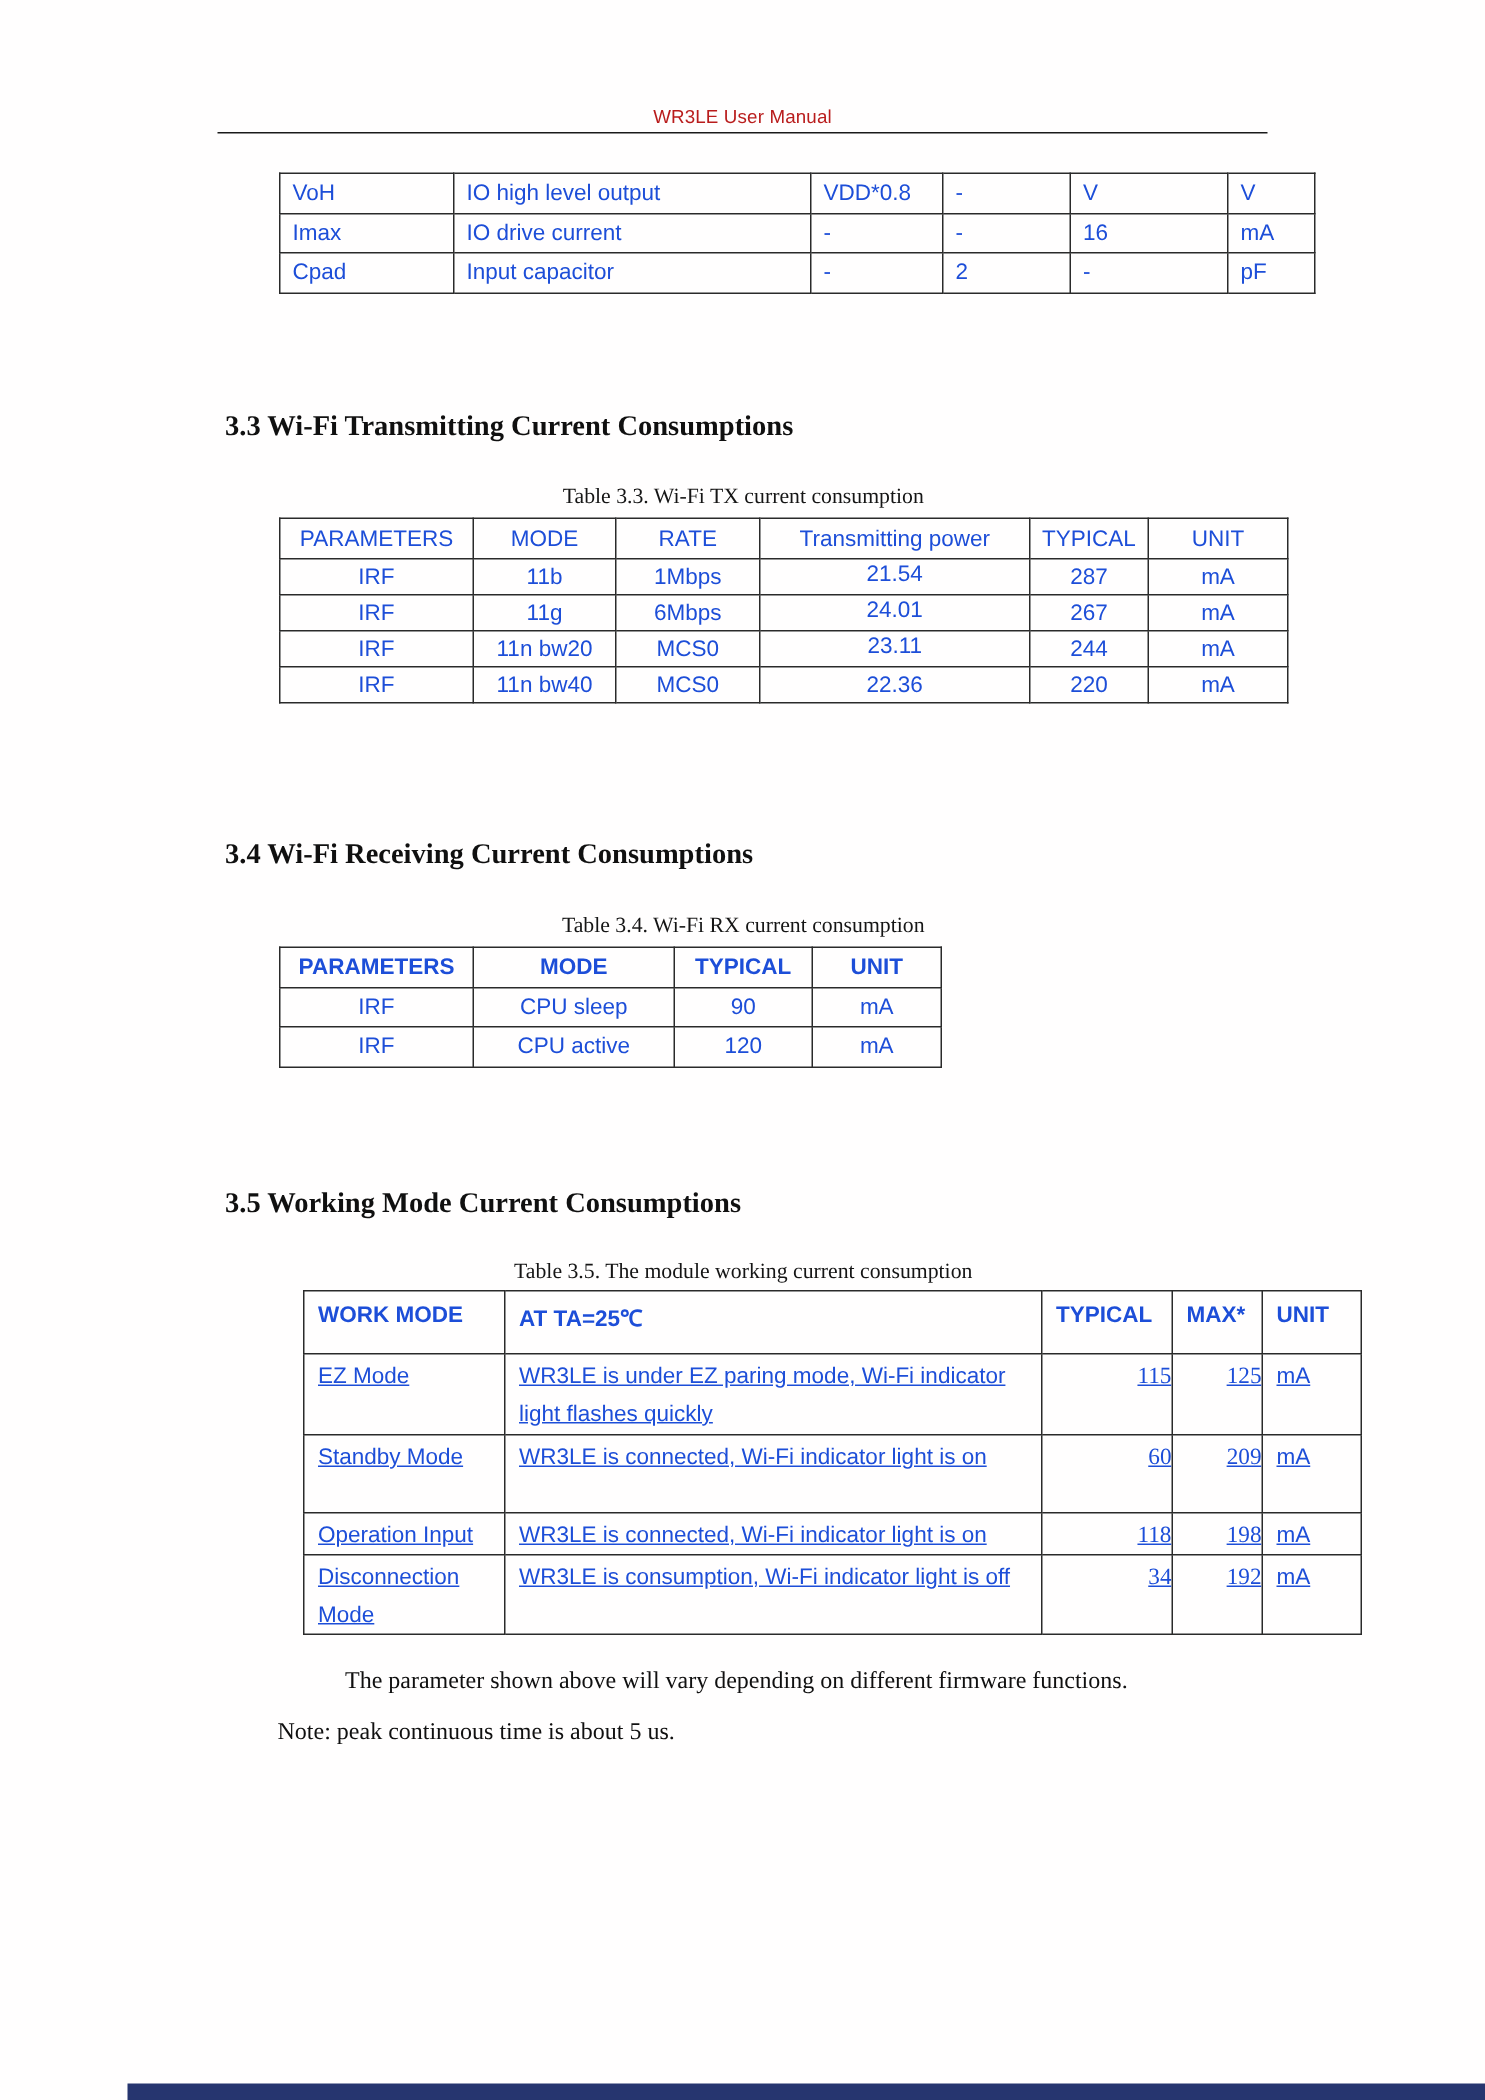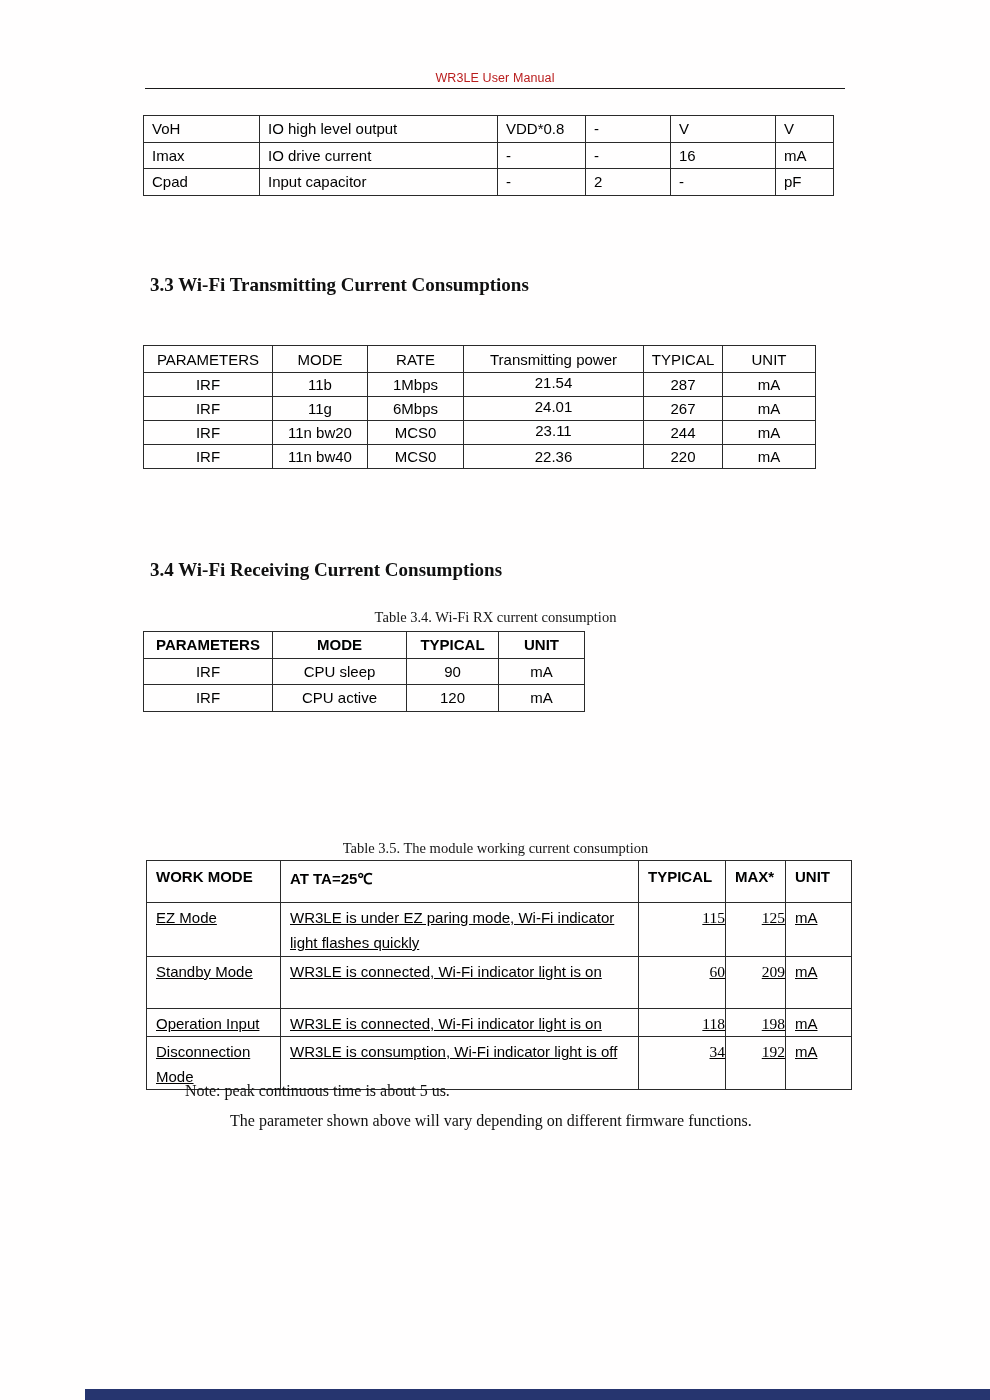--- a/index.html
+++ b/index.html
@@ -26,21 +26,22 @@
     position: absolute;
     top: 88px; left: 145px; width: 700px;
     border-top: 1.6px solid #1a1a1a;
   }
   
   table {
     border-collapse: collapse;
     table-layout: fixed;
     border: 1.6px solid #1f1f1f;
     font-size: 15px;
-    color: #000000;
+    color: #1d4ed8;
+    margin-left: 43px;
   }
   td, th {
     border: 1px solid #2a2a2a;
     font-weight: normal;
     overflow: hidden;
   }
   
   .spec-table { position: absolute; top: 115px; left: 143px; }
   .spec-table td { height: 26.5px; padding-left: 8px; text-align: left; vertical-align: middle; }
   
@@ -64,21 +65,21 @@
   
   .tx-table { position: absolute; top: 345px; left: 143px; }
   .tx-table td, .tx-table th { text-align: center; vertical-align: middle; height: 24px; }
   .tx-table thead th { height: 27px; font-weight: normal; }
   .tx-table td.va-top { vertical-align: top; line-height: 17px; padding-top: 1px; }
   
   .rx-table { position: absolute; top: 631px; left: 143px; }
   .rx-table td, .rx-table th { text-align: center; vertical-align: middle; height: 26.5px; }
   .rx-table thead th { font-weight: 700; }
   
-  .working-table { position: absolute; top: 860px; left: 146px; }
+  .working-table { position: absolute; top: 860px; left: 159px; }
   .working-table th {
     font-weight: 700; text-align: left; vertical-align: top;
     padding: 7px 4px 0 9px; height: 42px;
   }
   .working-table td {
     vertical-align: top; padding-top: 2px; line-height: 25px; text-decoration: underline;
   }
   .working-table td.mode-cell, .working-table td.desc-cell, .working-table td.unit-cell {
     text-align: left; padding-left: 9px; padding-right: 6px;
   }
@@ -92,21 +93,21 @@
   .working-table tr.row-operation td { height: 28px; }
   .working-table tr.row-disconnect td { height: 52px; }
   
   .note-line {
     position: absolute;
     font-family: "Liberation Serif", serif;
     font-size: 16px;
     color: #101010;
     white-space: nowrap;
   }
-  .note-1 { top: 1082px; left: 185px; }
+  .note-1 { top: 1146px; left: 185px; }
   .note-2 { top: 1112px; left: 230px; }
   
   .footer-bar {
     position: absolute;
     top: 1389px; left: 85px; width: 905px; height: 11px;
   }
 </style>
 </head>
 <body>
 
@@ -146,20 +147,21 @@
         <td>Input capacitor</td>
         <td>-</td>
         <td>2</td>
         <td>-</td>
         <td>pF</td>
       </tr>
     </tbody>
   </table>
 
   <div class="section-heading" style="top:274px">3.3 Wi-Fi Transmitting Current Consumptions</div>
+  <div class="table-caption" style="top:323px">Table 3.3. Wi-Fi TX current consumption</div>
   <table class="tx-table">
     <colgroup>
       <col style="width:129px">
         <col style="width:95px">
         <col style="width:96px">
       <col style="width:180px">
         <col style="width:79px">
         <col style="width:93px">
     </colgroup>
     <thead>
@@ -234,20 +236,21 @@
       </tr>
       <tr>
         <td>IRF</td>
         <td>CPU active</td>
         <td>120</td>
         <td>mA</td>
       </tr>
     </tbody>
   </table>
 
+  <div class="section-heading" style="top:792px">3.5 Working Mode Current Consumptions</div>
   <div class="table-caption" style="top:840px">Table 3.5. The module working current consumption</div>
   <table class="working-table">
     <colgroup>
       <col style="width:134px">
         <col style="width:358px">
         <col style="width:87px">
       <col style="width:60px">
         <col style="width:66px">
     </colgroup>
     <thead>

